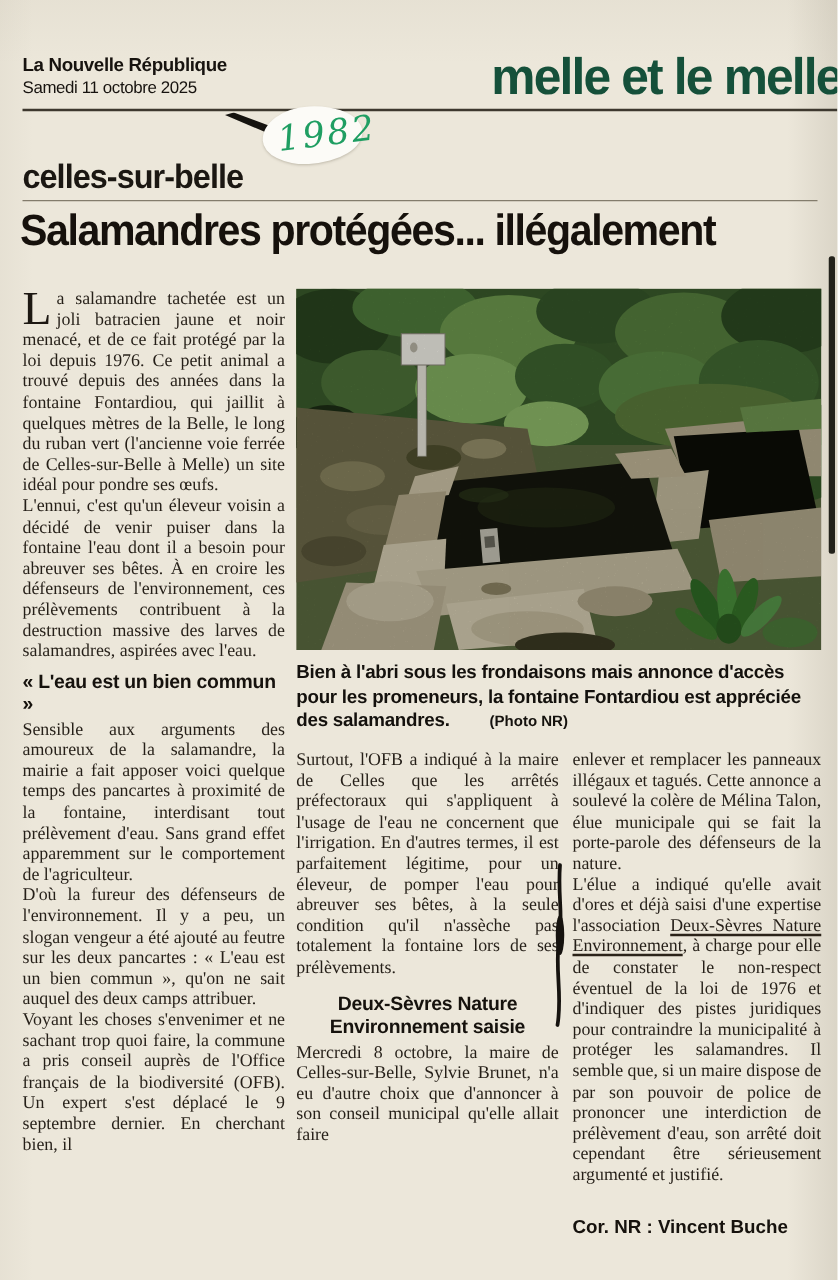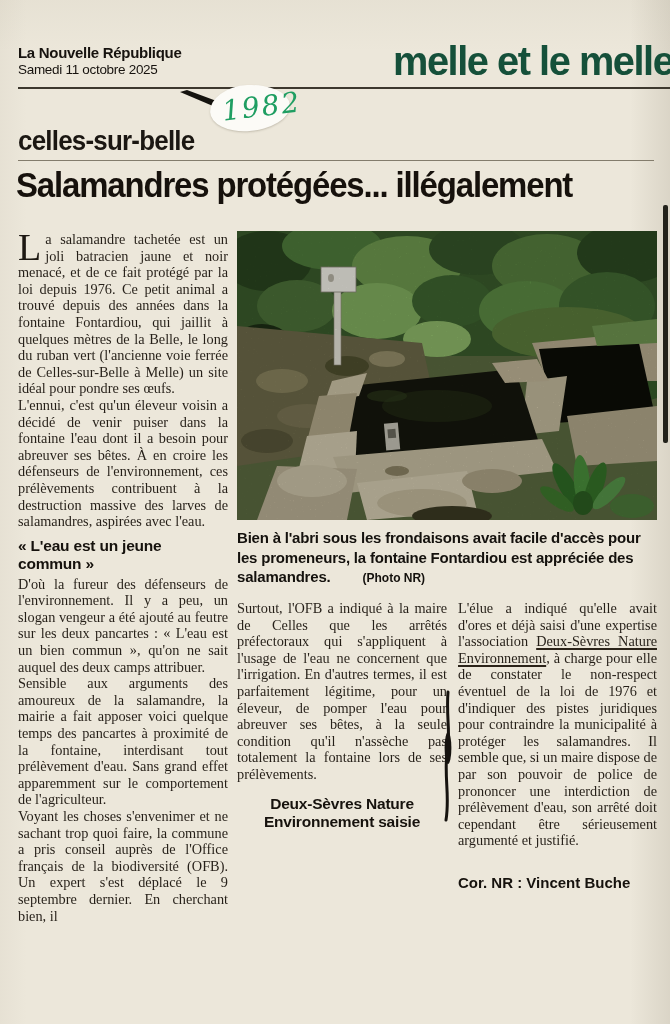--- a/index.html
+++ b/index.html
@@ -63,23 +63,23 @@
   <div class="abs anno-blob"></div>
   <div class="abs anno-text">1982</div>
 
   <div class="abs kicker">celles-sur-belle</div>
   <div class="abs kicker-rule"></div>
   <div class="abs headline">Salamandres protégées... illégalement</div>
 
   <div class="abs col1 bodytext">
     <p><span class="dropcap">L</span><span>a salamandre tachetée est un joli batracien jaune et noir menacé, et de ce fait protégé par la loi depuis 1976. Ce petit animal a trouvé depuis des années dans la fontaine Fontardiou, qui jaillit à quelques mètres de la Belle, le long du ruban vert (l'ancienne voie ferrée de Celles-sur-Belle à Melle) un site idéal pour pondre ses œufs.</span></p>
     <p>L'ennui, c'est qu'un éleveur voisin a décidé de venir puiser dans la fontaine l'eau dont il a besoin pour abreuver ses bêtes. À en croire les défenseurs de l'environnement, ces prélèvements contribuent à la destruction massive des larves de salamandres, aspirées avec l'eau.</p>
-    <p class="sub1">« L'eau est un jeune commun »</p>
+    <p class="sub1">« L'eau est un bien commun »</p>
+    <p>Sensible aux arguments des amoureux de la salamandre, la mairie a fait apposer voici quelque temps des pancartes à proximité de la fontaine, interdisant tout prélèvement d'eau. Sans grand effet apparemment sur le comportement de l'agriculteur.</p>
     <p>D'où la fureur des défenseurs de l'environnement. Il y a peu, un slogan vengeur a été ajouté au feutre sur les deux pancartes : « L'eau est un bien commun », qu'on ne sait auquel des deux camps attribuer.</p>
-    <p>Sensible aux arguments des amoureux de la salamandre, la mairie a fait apposer voici quelque temps des pancartes à proximité de la fontaine, interdisant tout prélèvement d'eau. Sans grand effet apparemment sur le comportement de l'agriculteur.</p>
     <p>Voyant les choses s'envenimer et ne sachant trop quoi faire, la commune a pris conseil auprès de l'Office français de la biodiversité (OFB). Un expert s'est déplacé le 9 septembre dernier. En cherchant bien, il</p>
   </div>
 
   <div class="abs figure">
     <svg class="photo" viewBox="0 0 420 289" preserveAspectRatio="none">
       <defs>
         <filter id="grain" x="0" y="0" width="100%" height="100%">
           <feTurbulence type="fractalNoise" baseFrequency="0.55" numOctaves="2" result="t"></feTurbulence>
           <feColorMatrix in="t" type="matrix" values="0 0 0 0 0  0 0 0 0 0  0 0 0 0 0  0.9 0.9 0.9 0 0"></feColorMatrix>
         </filter>
@@ -144,29 +144,31 @@
       <ellipse cx="320" cy="268" rx="7" ry="20" fill="#3f7a2e" transform="rotate(-55 320 268)"></ellipse>
       <ellipse cx="346" cy="272" rx="10" ry="12" fill="#2c5e22"></ellipse>
       <ellipse cx="395" cy="275" rx="22" ry="12" fill="#4c7a3a"></ellipse>
 
       <rect x="97" y="58" width="7" height="76" fill="#e9e7db" stroke="#8f8b7d" stroke-width="0.6"></rect>
       <rect x="84" y="36" width="35" height="25" fill="#f4f2ea" stroke="#8b877a" stroke-width="0.8"></rect>
       <ellipse cx="94" cy="47" rx="3" ry="4" fill="#b9b5a6"></ellipse>
 
       <rect x="0" y="0" width="420" height="289" filter="url(#grain)" opacity="0.22"></rect>
     </svg>
-    <p class="caption"><span>Bien à l'abri sous les frondaisons avait facile d'accès pour les promeneurs, la fontaine Fontardiou est appréciée des salamandres.</span> <span class="credit">(Photo NR)</span></p>
+    <p class="caption"><span>Bien à l'abri sous les frondaisons mais annonce d'accès pour les promeneurs, la fontaine Fontardiou est appréciée des salamandres.</span> <span class="credit">(Photo NR)</span></p>
   </div>
 
   <div class="abs col2 bodytext">
     <p>Surtout, l'OFB a indiqué à la maire de Celles que les arrêtés préfectoraux qui s'appliquent à l'usage de l'eau ne concernent que l'irrigation. En d'autres termes, il est parfaitement légitime, pour un éleveur, de pomper l'eau pour abreuver ses bêtes, à la seule condition qu'il n'assèche pas totalement la fontaine lors de ses prélèvements.</p>
     <p class="sub2">Deux-Sèvres Nature Environnement saisie</p>
+    <p>Mercredi 8 octobre, la maire de Celles-sur-Belle, Sylvie Brunet, n'a eu d'autre choix que d'annoncer à son conseil municipal qu'elle allait faire</p>
   </div>
 
   <div class="abs col3 bodytext">
+    <p>enlever et remplacer les panneaux illégaux et tagués. Cette annonce a soulevé la colère de Mélina Talon, élue municipale qui se fait la porte-parole des défenseurs de la nature.</p>
     <p><span>L'élue a indiqué qu'elle avait d'ores et déjà saisi d'une expertise l'association </span><span class="pen-underline">Deux-Sèvres Nature Environnement</span><span>, à charge pour elle de constater le non-respect éventuel de la loi de 1976 et d'indiquer des pistes juridiques pour contraindre la municipalité à protéger les salamandres. Il semble que, si un maire dispose de par son pouvoir de police de prononcer une interdiction de prélèvement d'eau, son arrêté doit cependant être sérieusement argumenté et justifié.</span></p>
     <p class="signature">Cor. NR : Vincent Buche</p>
   </div>
 
   <svg class="abs margin-mark" width="18" height="134">
     <path d="M9,2 C7,28 12,44 8,62 C5,88 11,106 7,130" stroke="#16130f" stroke-width="3" fill="none" stroke-linecap="round"></path>
     <ellipse cx="9" cy="58" rx="3.4" ry="16" fill="#16130f"></ellipse>
   </svg>
 
   <div class="abs edge-strip"></div>

